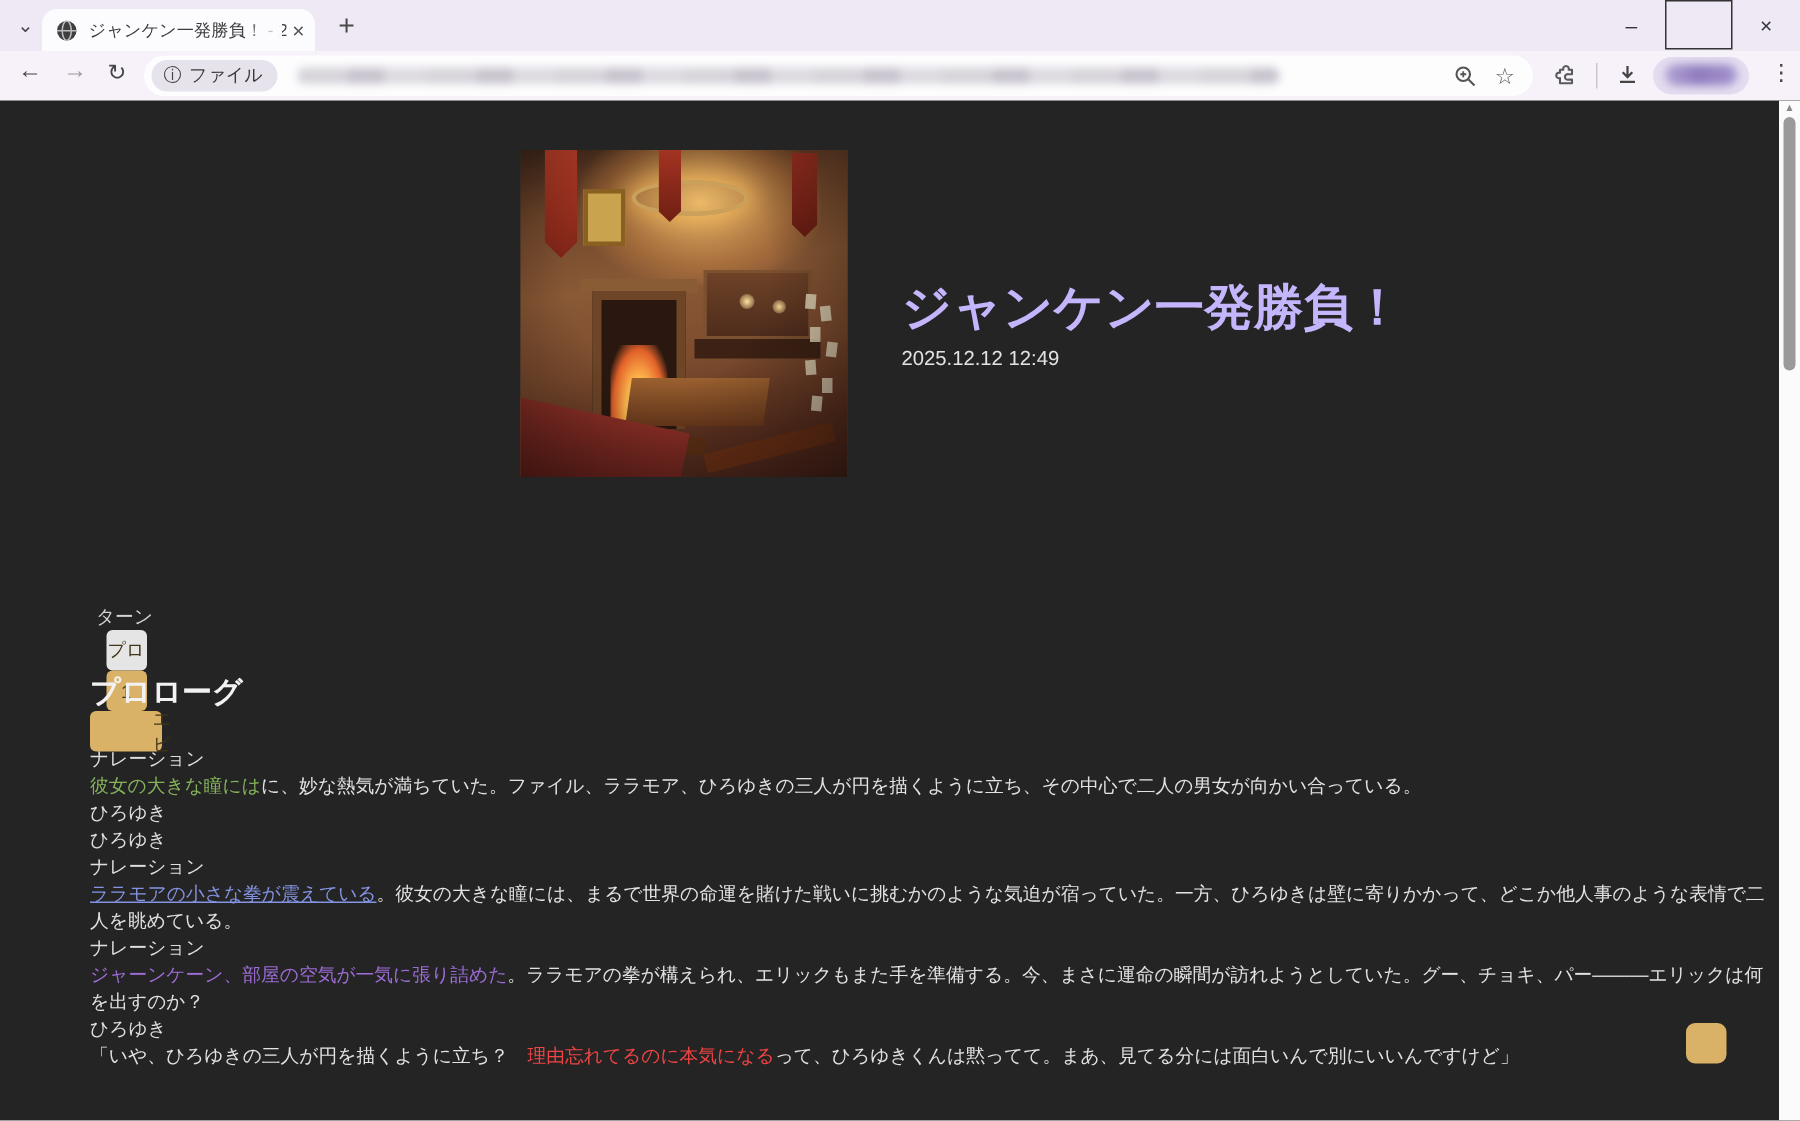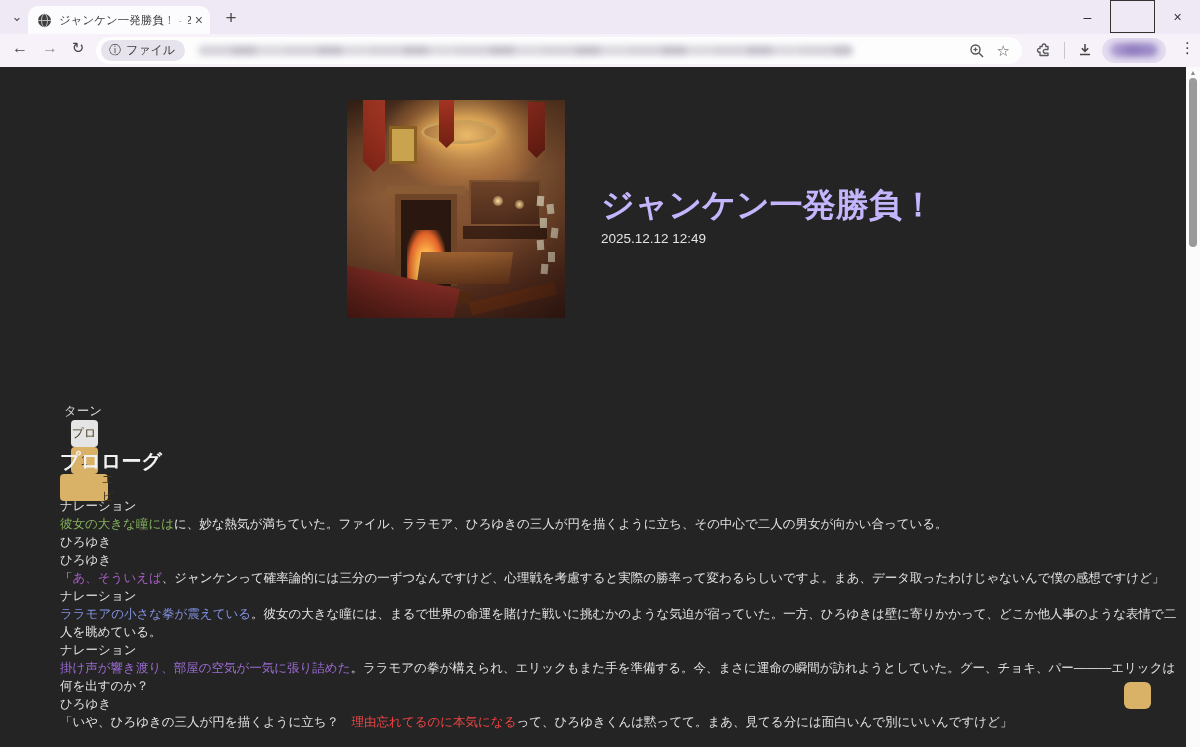--- a/index.html
+++ b/index.html
@@ -238,29 +238,28 @@
     <div class="log" id="log">
         <div class="entry">
           <div class="speaker">ナレーション</div>
           <div class="line"><span style="color: rgb(133, 179, 92);">彼女の大きな瞳には</span><span>に、妙な熱気が満ちていた。ファイル、ララモア、ひろゆきの三人が円を描くように立ち、その中心で二人の男女が向かい合っている。</span></div>
         </div>
         <div class="entry">
           <div class="speaker">ひろゆき</div>
         </div>
         <div class="entry">
           <div class="speaker">ひろゆき</div>
-          <div class="line"><span>「</span><span style="color: rgb(169, 95, 201);">あ、そういえば</span><span>、ジャンケンって確率論的には三分の一ずつなんですけど、心理戦を考慮すると実際の勝率って変わるらしいですよ。まあ、データ取ったわけじゃないんで僕の感想ですけど」</span></div>
         </div>
         <div class="entry">
           <div class="speaker">ナレーション</div>
-          <div class="line"><span style="color: rgb(132, 148, 228);">ララモアの小さな拳が震えている</span><span>。彼女の大きな瞳には、まるで世界の命運を賭けた戦いに挑むかのような気迫が宿っていた。一方、ひろゆきは壁に寄りかかって、どこか他人事のような表情で二人を眺めている。</span></div>
+          <div class="line"><span style="color: rgb(132, 148, 228); text-decoration: underline;">ララモアの小さな拳が震えている</span><span>。彼女の大きな瞳には、まるで世界の命運を賭けた戦いに挑むかのような気迫が宿っていた。一方、ひろゆきは壁に寄りかかって、どこか他人事のような表情で二人を眺めている。</span></div>
         </div>
         <div class="entry">
           <div class="speaker">ナレーション</div>
-          <div class="line"><span style="color: rgb(157, 108, 214);">掛け声が響き渡り、部屋の空気が一気に張り詰めた</span><span>。ララモアの拳が構えられ、エリックもまた手を準備する。今、まさに運命の瞬間が訪れようとしていた。グー、チョキ、パー―――エリックは何を出すのか？</span></div>
+          <div class="line"><span style="color: rgb(157, 108, 214);">ジャーンケーン、部屋の空気が一気に張り詰めた</span><span>。ララモアの拳が構えられ、エリックもまた手を準備する。今、まさに運命の瞬間が訪れようとしていた。グー、チョキ、パー―――エリックは何を出すのか？</span></div>
         </div>
         <div class="entry">
           <div class="speaker">ひろゆき</div>
           <div class="line"><span>「いや、ひろゆきの三人が円を描くように立ち？　</span><span style="color: #ef4444;">理由忘れてるのに本気になる</span><span>って、ひろゆきくんは黙ってて。まあ、見てる分には面白いんで別にいいんですけど」</span></div>
         </div>
       </div>
 
     <button class="fab" style="background: rgb(217, 178, 103);"></button>
 
     <div class="scrollbar">

